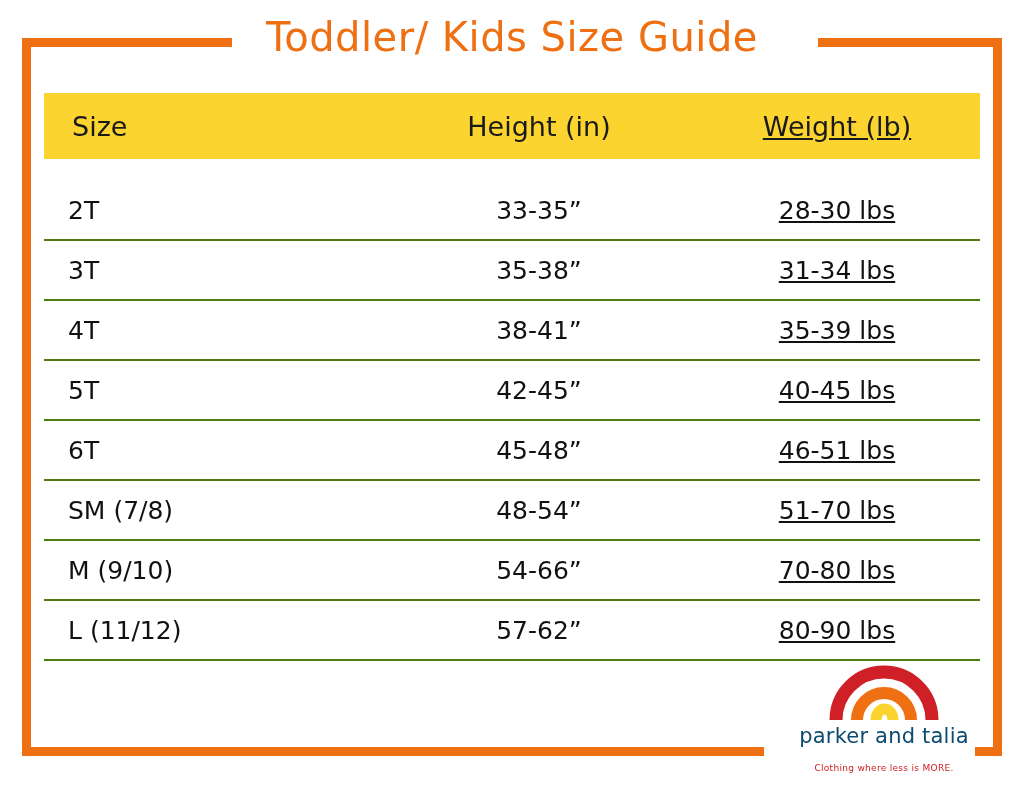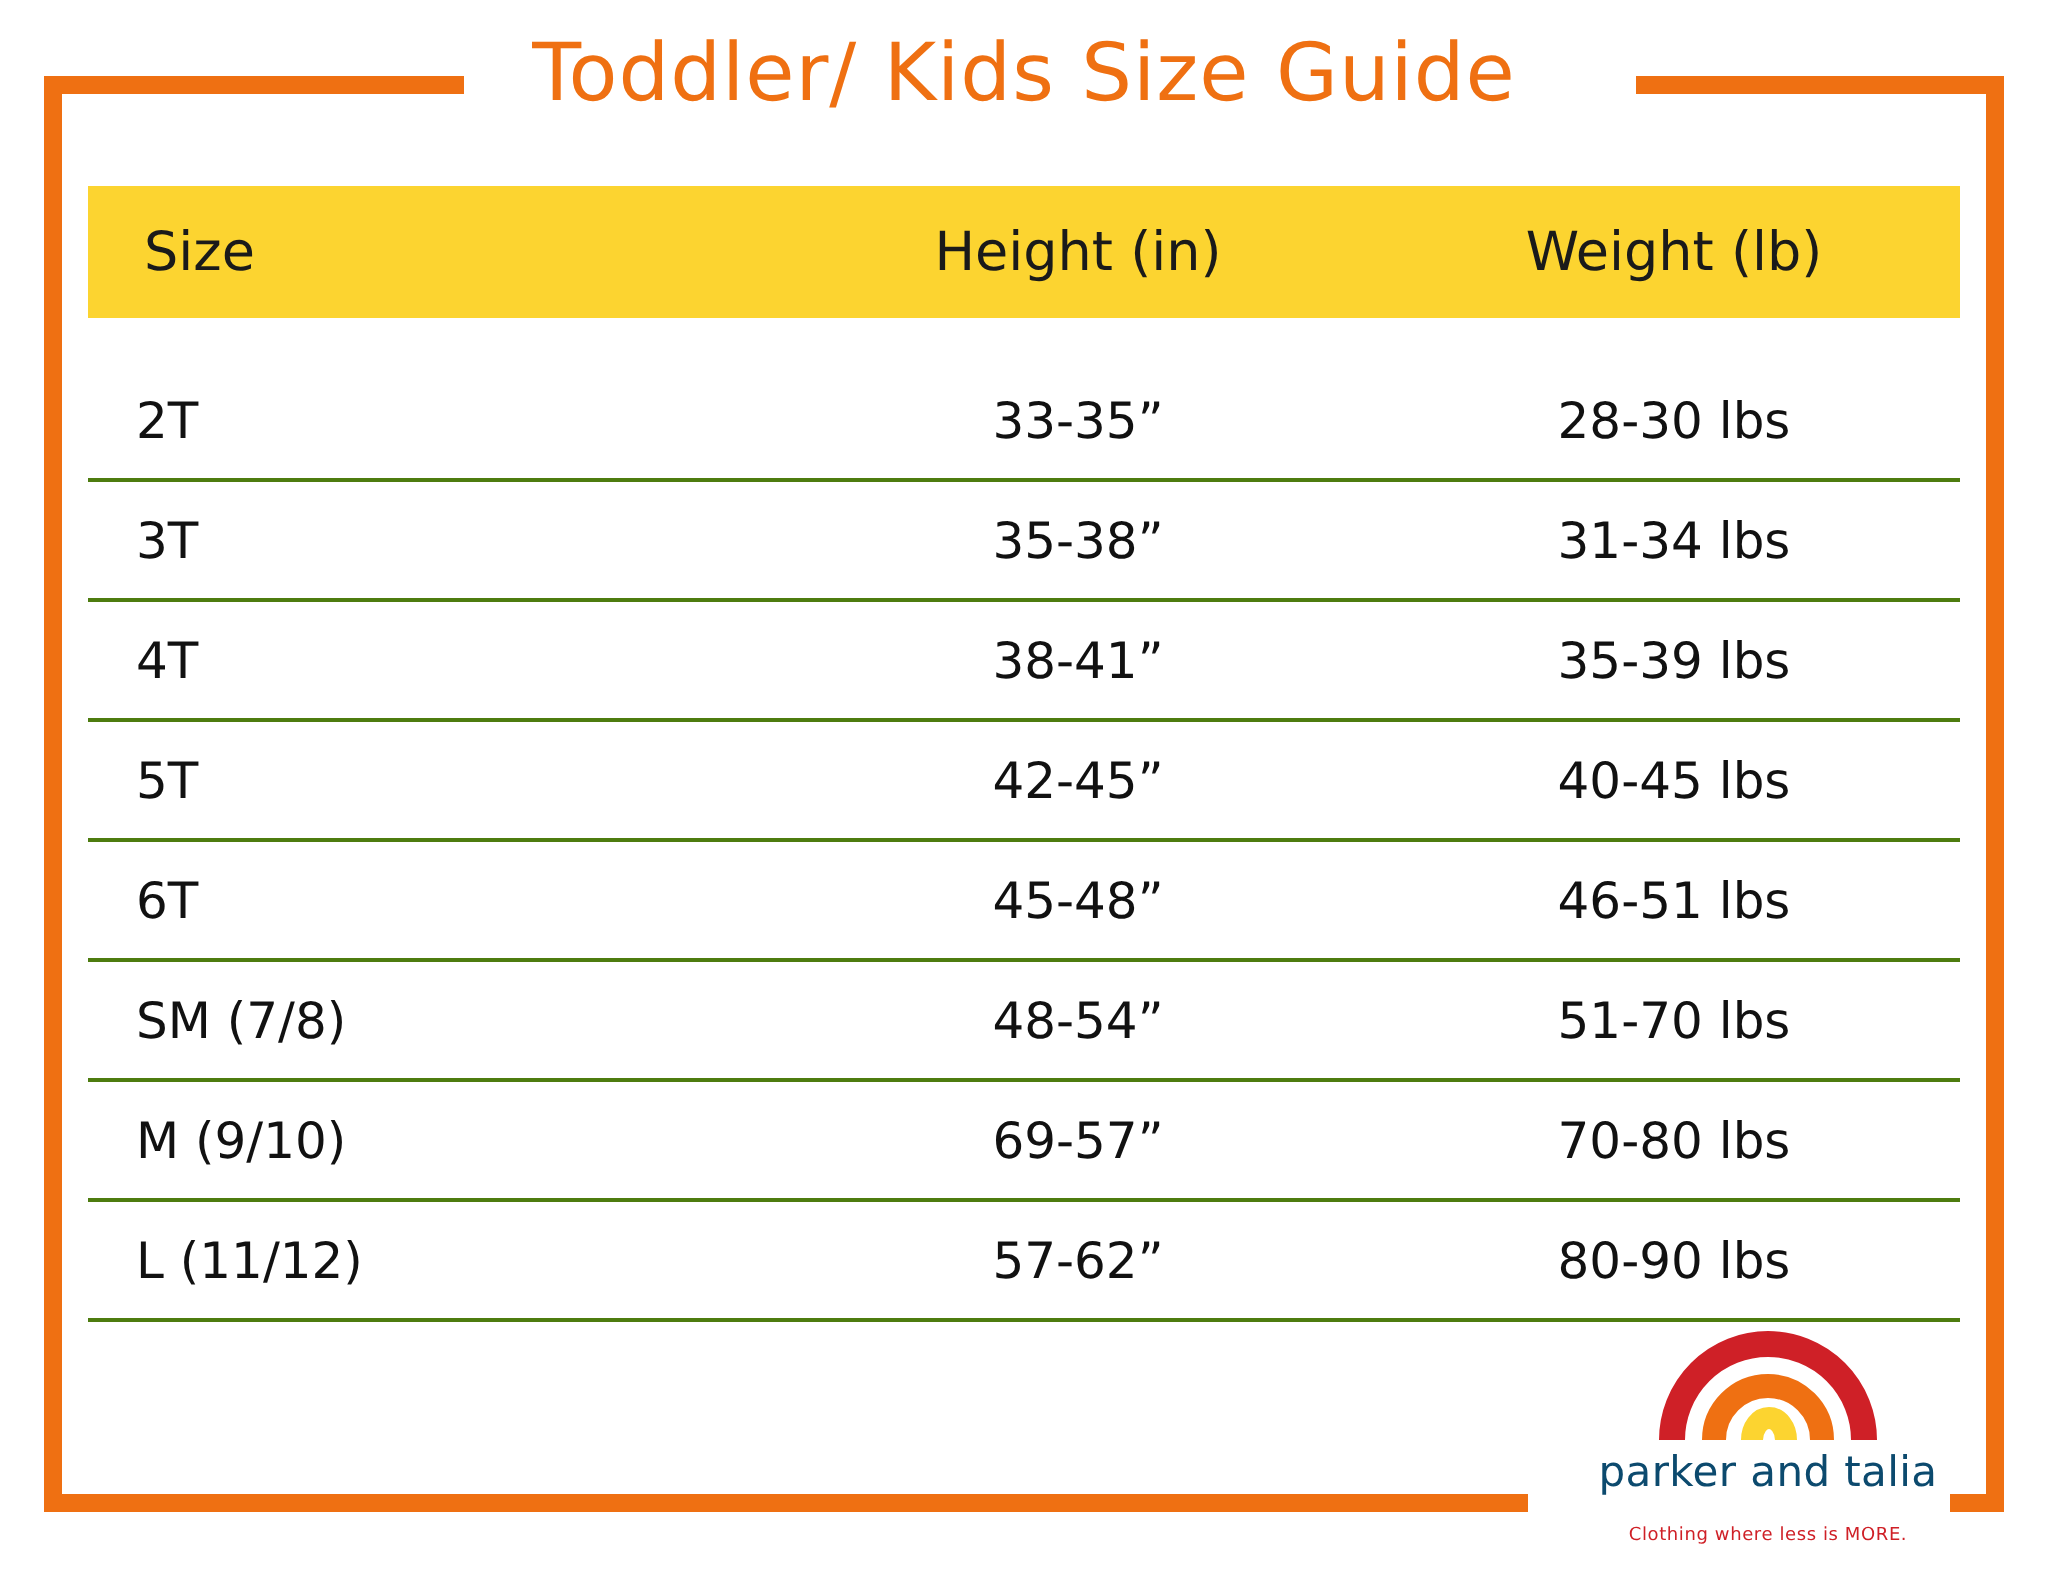--- a/index.html
+++ b/index.html
@@ -110,20 +110,21 @@
   .cell-height {
     width: 330px;
     box-sizing: border-box;
     text-align: center;
   }
   .cell-weight {
     width: 276px;
     box-sizing: border-box;
     text-align: center;
     padding-right: 10px;
+    text-decoration: underline;
   }
 
   .rows {
     margin-top: 22px;
   }
   .row {
     display: flex;
     align-items: center;
     height: 58px;
     border-bottom: 2px solid #4d7c0f;
@@ -217,21 +218,21 @@
       </div>
 
       <div class="row">
         <div class="cell cell-size">SM (7/8)</div>
         <div class="cell cell-height">48-54”</div>
         <div class="cell cell-weight">51-70 lbs</div>
       </div>
 
       <div class="row">
         <div class="cell cell-size">M (9/10)</div>
-        <div class="cell cell-height">69-57”</div>
+        <div class="cell cell-height">54-66”</div>
         <div class="cell cell-weight">70-80 lbs</div>
       </div>
 
       <div class="row">
         <div class="cell cell-size">L (11/12)</div>
         <div class="cell cell-height">57-62”</div>
         <div class="cell cell-weight">80-90 lbs</div>
       </div>
 
     </div>

